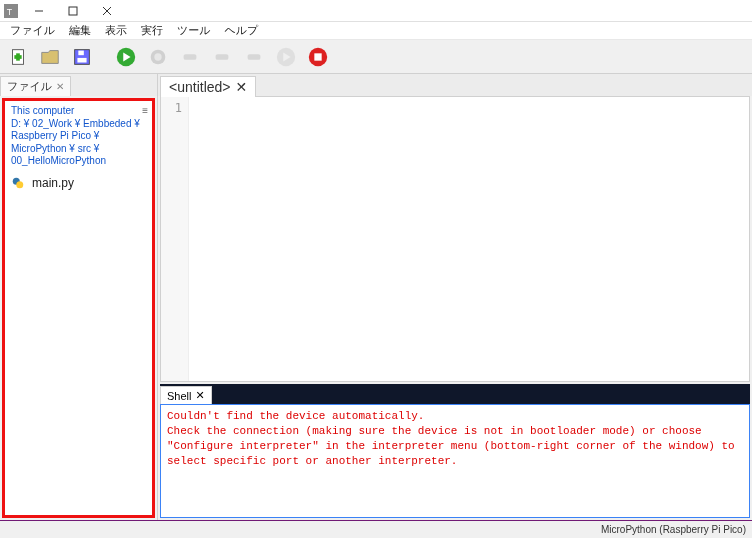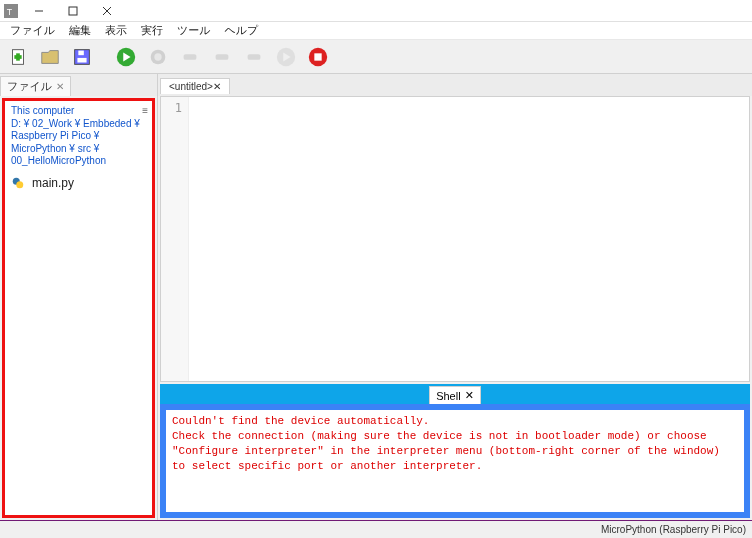--- a/index.html
+++ b/index.html
@@ -21,28 +21,28 @@
 .sidetab .tab-inner { background: #f9f9f9; border: 1px solid #d0d0d0; border-bottom: none; padding: 2px 6px; display: flex; align-items: center; gap: 4px; font-size: 11px; color: #333; position: relative; top: 1px; }
 .sidetab .tab-close { font-size: 10px; color: #888; }
 .filepanel { flex: 1; background: #fff; margin: 2px; border: 3px solid #e11; position: relative; }
 .filepanel-head { padding: 4px 6px; }
 .filecrumb { color: #15c; font-size: 10px; line-height: 1.25; }
 .menu-icon { position: absolute; top: 4px; right: 4px; color: #666; font-size: 10px; }
 .filelist { padding: 2px 6px; }
 .fileentry { display: flex; align-items: center; gap: 7px; font-size: 12px; color: #222; padding: 2px 0; }
 .center { flex: 1; display: flex; flex-direction: column; overflow: hidden; }
 .edittabs { height: 22px; background: #ececec; display: flex; align-items: center; }
-.edittab { background: #fff; border: 1px solid #d0d0d0; border-bottom: none; padding: 2px 8px; display: flex; align-items: center; font-size: 10px; color: #333; position: relative; top: 1px; margin-left: 2px; }
+.edittab { background: #fff; border: 1px solid #d0d0d0; border-bottom: none; padding: 2px 8px; display: flex; align-items: center; gap: 5px; font-size: 14px; color: #333; position: relative; top: 1px; margin-left: 2px; }
 .editor { flex: 1; background: #fff; border: 1px solid #d0d0d0; margin: 0 2px 2px 2px; display: flex; }
 .gutter { width: 28px; background: #f7f7f7; border-right: 1px solid #eee; text-align: right; padding: 4px 6px; color: #999; font-family: Consolas, monospace; font-size: 12px; }
 .codearea { flex: 1; padding: 4px; font-family: Consolas, monospace; font-size: 12px; }
 .shellwrap { height: 134px; display: flex; flex-direction: column; margin: 0 2px 2px 2px; }
-.shelltab { height: 20px; background: #0ea5e9; display: flex; align-items: center; justify-content: center; }
+.shelltab { height: 20px; background: #0f172a; display: flex; align-items: center; }
 .shelltab .tab-inner { background: #fff; border: 1px solid #d0d0d0; border-bottom: none; padding: 2px 6px; display: flex; align-items: center; gap: 4px; font-size: 11px; position: relative; top: 1px; margin-left: 0; }
-.shell { flex: 1; background: #fff; border: 6px solid #3b82f6; padding: 4px 6px; font-family: Consolas, "Courier New", monospace; font-size: 11px; color: #d00; line-height: 1.35; overflow: hidden; }
+.shell { flex: 1; background: #fff; border: 1px solid #3b82f6; padding: 4px 6px; font-family: Consolas, "Courier New", monospace; font-size: 11px; color: #d00; line-height: 1.35; overflow: hidden; }
 .statusbar { height: 18px; background: #f0f0f0; border-top: 1px solid #701a75; display: flex; align-items: center; justify-content: flex-end; padding: 0 6px; font-size: 10px; color: #333; }
 </style>
 </head>
 <body>
 
 <div class="titlebar">
   <svg class="app-icon" viewBox="0 0 16 16">
       <rect width="16" height="16" fill="#888"></rect>
       <text x="3" y="12" font-size="10" fill="#fff">T</text>
     </svg>

